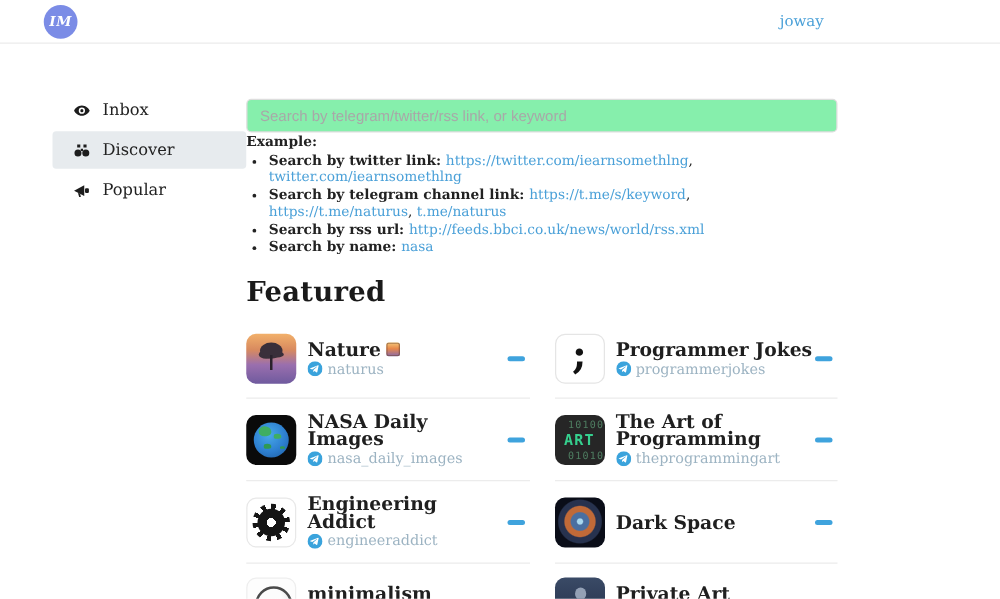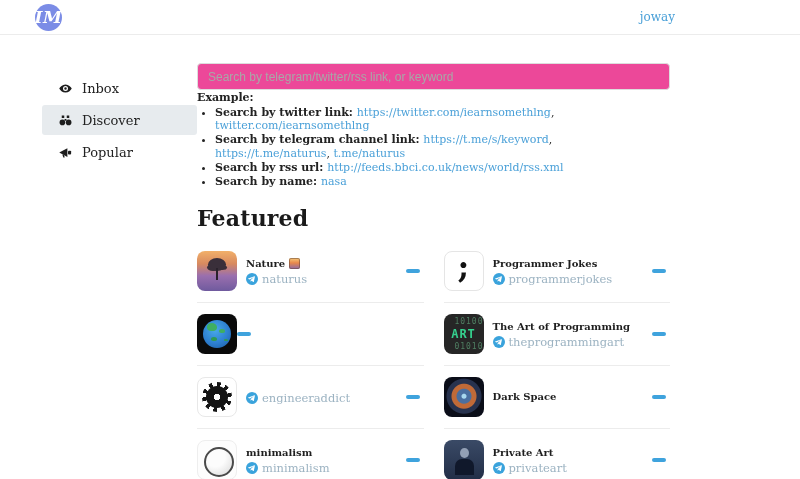--- a/index.html
+++ b/index.html
@@ -2,53 +2,53 @@
 <html><head>
 <meta charset="utf-8">
 <style>
   * { margin:0; padding:0; box-sizing:border-box; }
   html,body { width:800px; height:479px; overflow:hidden; background:#fff;
     font-family:"DejaVu Serif", serif; color:#222; }
 
   
   .header { height:35px; border-bottom:1px solid #ececec; display:flex; align-items:center; position:relative; background:#fff; }
   .logo { width:27px; height:27px; border-radius:50%; background:#7b8ce6; color:#fff;
-    font-style:italic; font-weight:bold; font-size:17px; display:flex; align-items:center; justify-content:center;
+    font-style:italic; font-weight:bold; font-size:11px; display:flex; align-items:center; justify-content:center;
     margin-left:35px; letter-spacing:.5px;text-align:right; }
-  .user-link { position:absolute; right:125px; top:10px; font-size:12px; color:#4aa0d8; text-decoration:none; cursor:pointer; }
+  .user-link { position:absolute; right:141px; top:10px; font-size:12px; color:#4aa0d8; text-decoration:none; cursor:pointer; }
 
   
   .layout { display:flex; }
   .sidebar { width:167px; margin-left:30px; padding-top:38px; flex:none; }
   .side-item { display:flex; align-items:center; height:30px; margin:0 0 2px 12px; padding-left:16px;
     font-size:13px; border-radius:3px; cursor:pointer; }
   .side-item.active { background:#e7ebee; }
   .side-icon { width:15px; height:15px; margin-right:9px; display:inline-flex; }
   .side-icon svg { width:15px; height:15px; fill:#1d1d1d; }
 
   .main { width:473px; padding-top:28px; }
 
   .search-input { width:100%; height:27px; border:1px solid #ddd; border-radius:4px; padding:0 10px;
-    font-family:"Liberation Sans", sans-serif; font-size:12px; color:#333; outline:none; background:#ec4899; }
+    font-family:"Liberation Sans", sans-serif; font-size:12px; color:#333; outline:none; background:#86efac;margin-top:16px; }
   .search-input::placeholder { color:#a8a8a8; }
 
   .examples { margin-top:1px; font-size:11px; line-height:13.5px; }
   .ex-title { font-weight:bold; }
   .ex-list { margin:1px 0 0; padding-left:18px; }
   .ex-list li { margin-bottom:0.5px; }
   .ex-label { font-weight:bold; }
   .ex-link { color:#4aa0d8; text-decoration:none; cursor:pointer; }
 
   .feat-heading { font-size:22px; font-weight:bold; margin-top:17px; letter-spacing:.2px; color:#1a1a1a; }
 
   .feat-grid { margin-top:9px; display:grid; grid-template-columns:1fr 1fr; column-gap:20px; }
   .feat-item { display:flex; align-items:center; padding:11px 0; border-bottom:1px solid #ececec; }
   .thumb { width:40px; height:40px; border-radius:8px; flex:none; position:relative; overflow:hidden; }
   .feat-info { flex:1; margin-left:9px; display:flex; flex-direction:column; justify-content:center; }
-  .feat-title { font-size:10px; font-weight:bold; color:#1f1f1f; display:flex; align-items:center; line-height:14px; }
+  .feat-title { font-size:15px; font-weight:bold; color:#1f1f1f; display:flex; align-items:center; line-height:14px; }
   .feat-handle { display:flex; align-items:center; margin-top:2px; font-size:11.5px; color:#9cb3c2; cursor:pointer; line-height:13px; }
   .tg-icon { width:12px; height:12px; margin-right:4px; display:inline-flex; }
   .tg-icon svg { width:12px; height:12px; }
   .handle-text { }
   .minus-btn { width:14px; height:4px; border-radius:2px; background:#3fa3dd; border:none; cursor:pointer;
     margin-right:4px; align-self:center; flex:none; }
 
   .emoji-sunset { width:11px; height:11px; border-radius:2px; display:inline-block; margin-left:4px;
     background:linear-gradient(180deg,#f5c97a 0%,#e8884a 45%,#8a6aaa 100%);
     box-shadow:inset 0 0 0 1px rgba(110,70,50,.55); }
@@ -189,20 +189,32 @@
                   <path fill="#fff" d="M17.8 7.3l-2.1 10c-.16.7-.57.87-1.15.54l-3.2-2.36-1.55 1.49c-.17.17-.31.31-.64.31l.23-3.26 5.93-5.36c.26-.23-.06-.36-.4-.13l-7.33 4.62-3.16-.99c-.69-.21-.7-.69.14-1.02l12.35-4.76c.57-.21 1.07.13.88 1.02z"></path>
                 </svg>
               </span>
         <span class="handle-text">programmerjokes</span>
       </div>
     </div>
     <button class="minus-btn"></button>
   </div>
         <div class="feat-item">
     <div class="thumb earth"><span class="thumb-text"></span></div>
+    <div class="feat-info">
+      <div class="feat-title">NASA Daily Images</div>
+      <div class="feat-handle">
+        <span class="tg-icon">
+                <svg viewBox="0 0 24 24">
+                  <circle cx="12" cy="12" r="12" fill="#3aa3dc"></circle>
+                  <path fill="#fff" d="M17.8 7.3l-2.1 10c-.16.7-.57.87-1.15.54l-3.2-2.36-1.55 1.49c-.17.17-.31.31-.64.31l.23-3.26 5.93-5.36c.26-.23-.06-.36-.4-.13l-7.33 4.62-3.16-.99c-.69-.21-.7-.69.14-1.02l12.35-4.76c.57-.21 1.07.13.88 1.02z"></path>
+                </svg>
+              </span>
+        <span class="handle-text">nasa_daily_images</span>
+      </div>
+    </div>
     <button class="minus-btn"></button>
   </div>
         <div class="feat-item">
     <div class="thumb art">
             <span class="thumb-text">ART</span>
             <span class="bin top">10100</span>
             <span class="bin bot">01010</span>
           </div>
     <div class="feat-info">
       <div class="feat-title">The Art of Programming</div>
@@ -214,20 +226,21 @@
                 </svg>
               </span>
         <span class="handle-text">theprogrammingart</span>
       </div>
     </div>
     <button class="minus-btn"></button>
   </div>
         <div class="feat-item">
     <div class="thumb gear"><span class="thumb-text"></span></div>
     <div class="feat-info">
+      <div class="feat-title">Engineering Addict</div>
       <div class="feat-handle">
         <span class="tg-icon">
                 <svg viewBox="0 0 24 24">
                   <circle cx="12" cy="12" r="12" fill="#3aa3dc"></circle>
                   <path fill="#fff" d="M17.8 7.3l-2.1 10c-.16.7-.57.87-1.15.54l-3.2-2.36-1.55 1.49c-.17.17-.31.31-.64.31l.23-3.26 5.93-5.36c.26-.23-.06-.36-.4-.13l-7.33 4.62-3.16-.99c-.69-.21-.7-.69.14-1.02l12.35-4.76c.57-.21 1.07.13.88 1.02z"></path>
                 </svg>
               </span>
         <span class="handle-text">engineeraddict</span>
       </div>
     </div>

